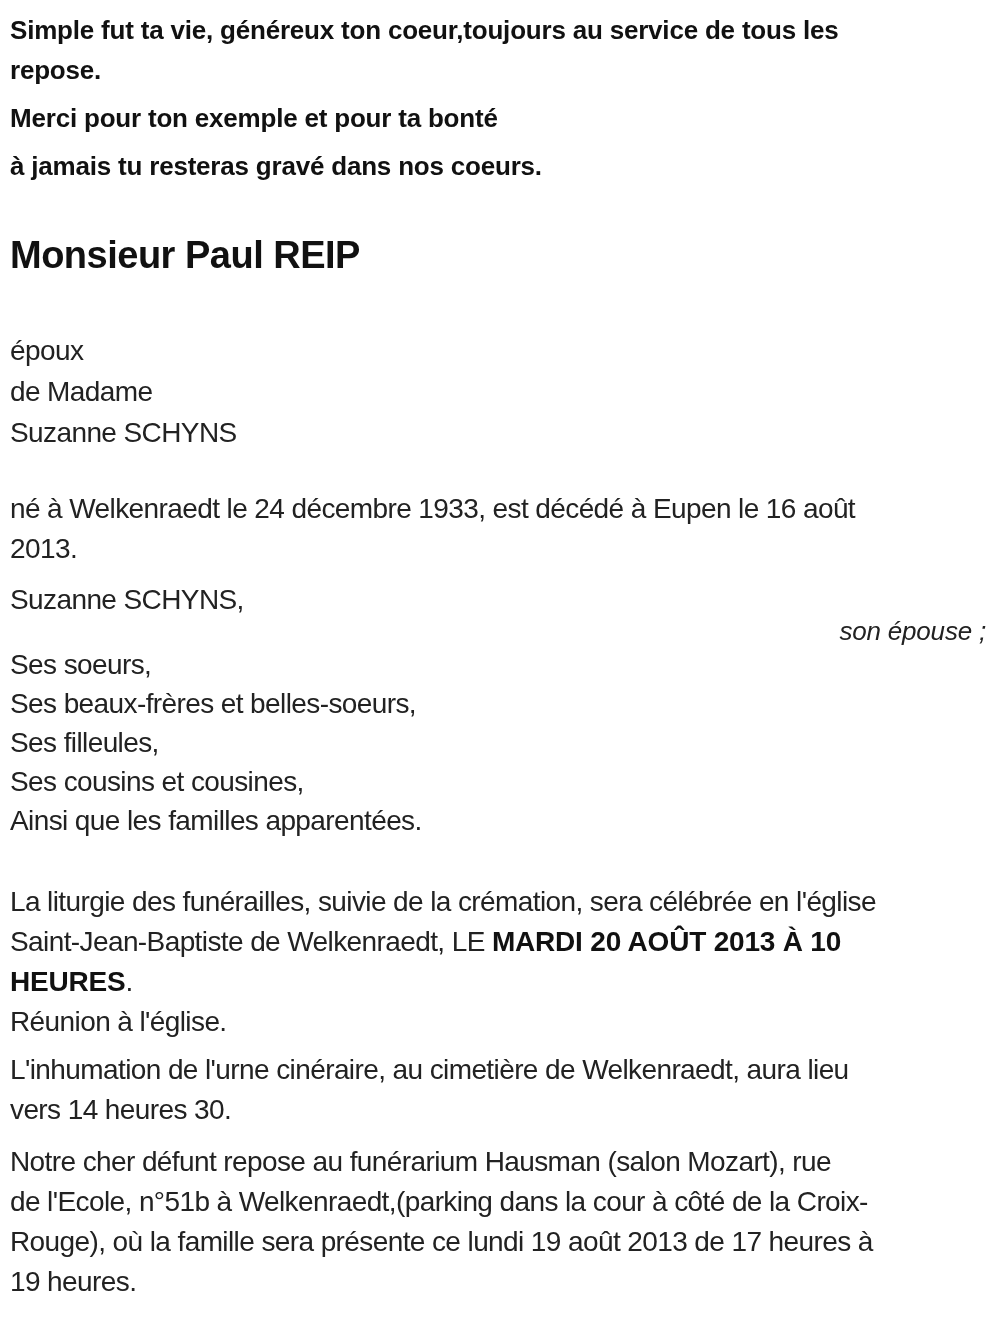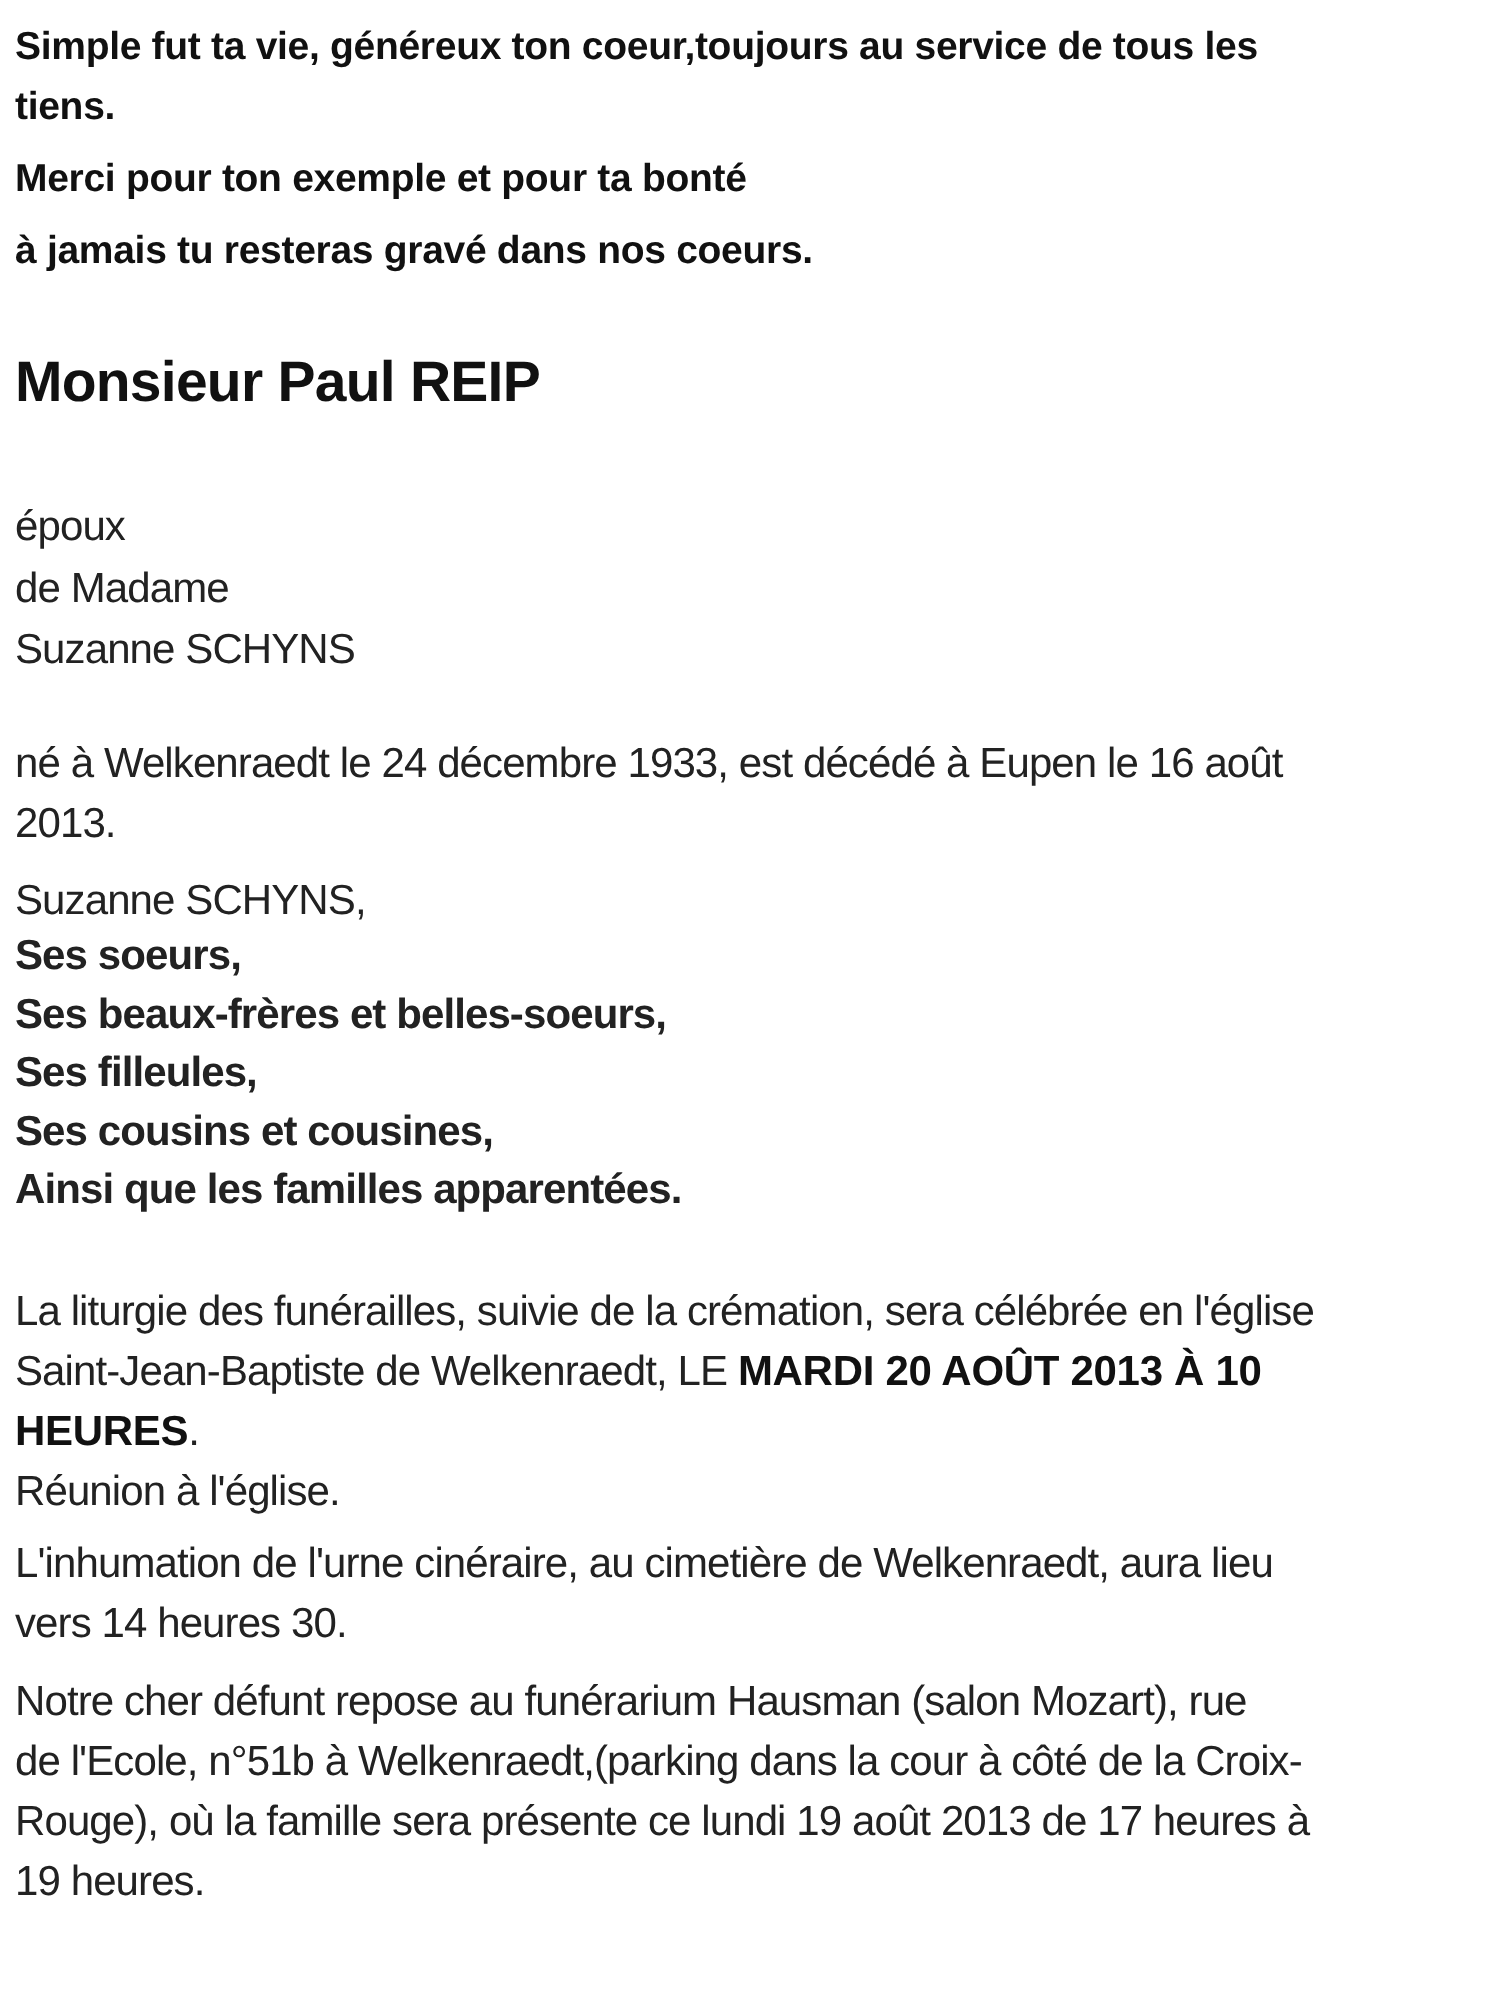--- a/index.html
+++ b/index.html
@@ -21,37 +21,37 @@
     margin: 44px 0 0 0; letter-spacing: -0.5px; color: #111;
   }
 
   .bodytext { font-size: 28px; letter-spacing: -0.6px; color: #222; }
   .line { white-space: nowrap; }
 
   .relation   { margin-top: 50px; line-height: 41px; }
   .life       { margin-top: 36px; line-height: 40px; }
   .spouse-name{ margin-top: 14px; line-height: 34px; }
   .spouse-role{ font-style: italic; text-align: right; font-size: 26px; line-height: 28px; letter-spacing: -0.2px; padding-right: 0px; }
-  .mourners   { margin-top: 0px;  line-height: 39px; font-weight: bold; }
+  .mourners   { margin-top: 0px;  line-height: 39px; }
   .ceremony   { margin-top: 42px; line-height: 40px; }
   .meeting    { line-height: 40px; }
   .burial     { margin-top: 8px;  line-height: 40px; }
   .visitation { margin-top: 12px; line-height: 40px; }
 
   .b { font-weight: 700; letter-spacing: -0.2px; color: #111; }
 </style>
 </head>
 <body>
 
 <div class="page">
 
   <div class="epitaph">
     <div class="para">
       <div class="line">Simple fut ta vie, généreux ton coeur,toujours au service de tous les</div>
-      <div class="line">tiens.</div>
+      <div class="line">repose.</div>
     </div>
     <div class="para">
       <div class="line">Merci pour ton exemple et pour ta bonté</div>
     </div>
     <div class="para">
       <div class="line">à jamais tu resteras gravé dans nos coeurs.</div>
     </div>
   </div>
 
   <h1 class="deceased-title">Monsieur Paul REIP</h1>
@@ -63,20 +63,21 @@
   </div>
 
   <div class="bodytext life">
     <div class="line">né à Welkenraedt le 24 décembre 1933, est décédé à Eupen le 16 août</div>
     <div class="line">2013.</div>
   </div>
 
   <div class="bodytext spouse-name">
     <div class="line">Suzanne SCHYNS,</div>
   </div>
+  <div class="bodytext spouse-role">son épouse ;</div>
 
   <div class="bodytext mourners">
     <div class="line">Ses soeurs,</div>
     <div class="line">Ses beaux-frères et belles-soeurs,</div>
     <div class="line">Ses filleules,</div>
     <div class="line">Ses cousins et cousines,</div>
     <div class="line">Ainsi que les familles apparentées.</div>
   </div>
 
   <div class="bodytext ceremony">

